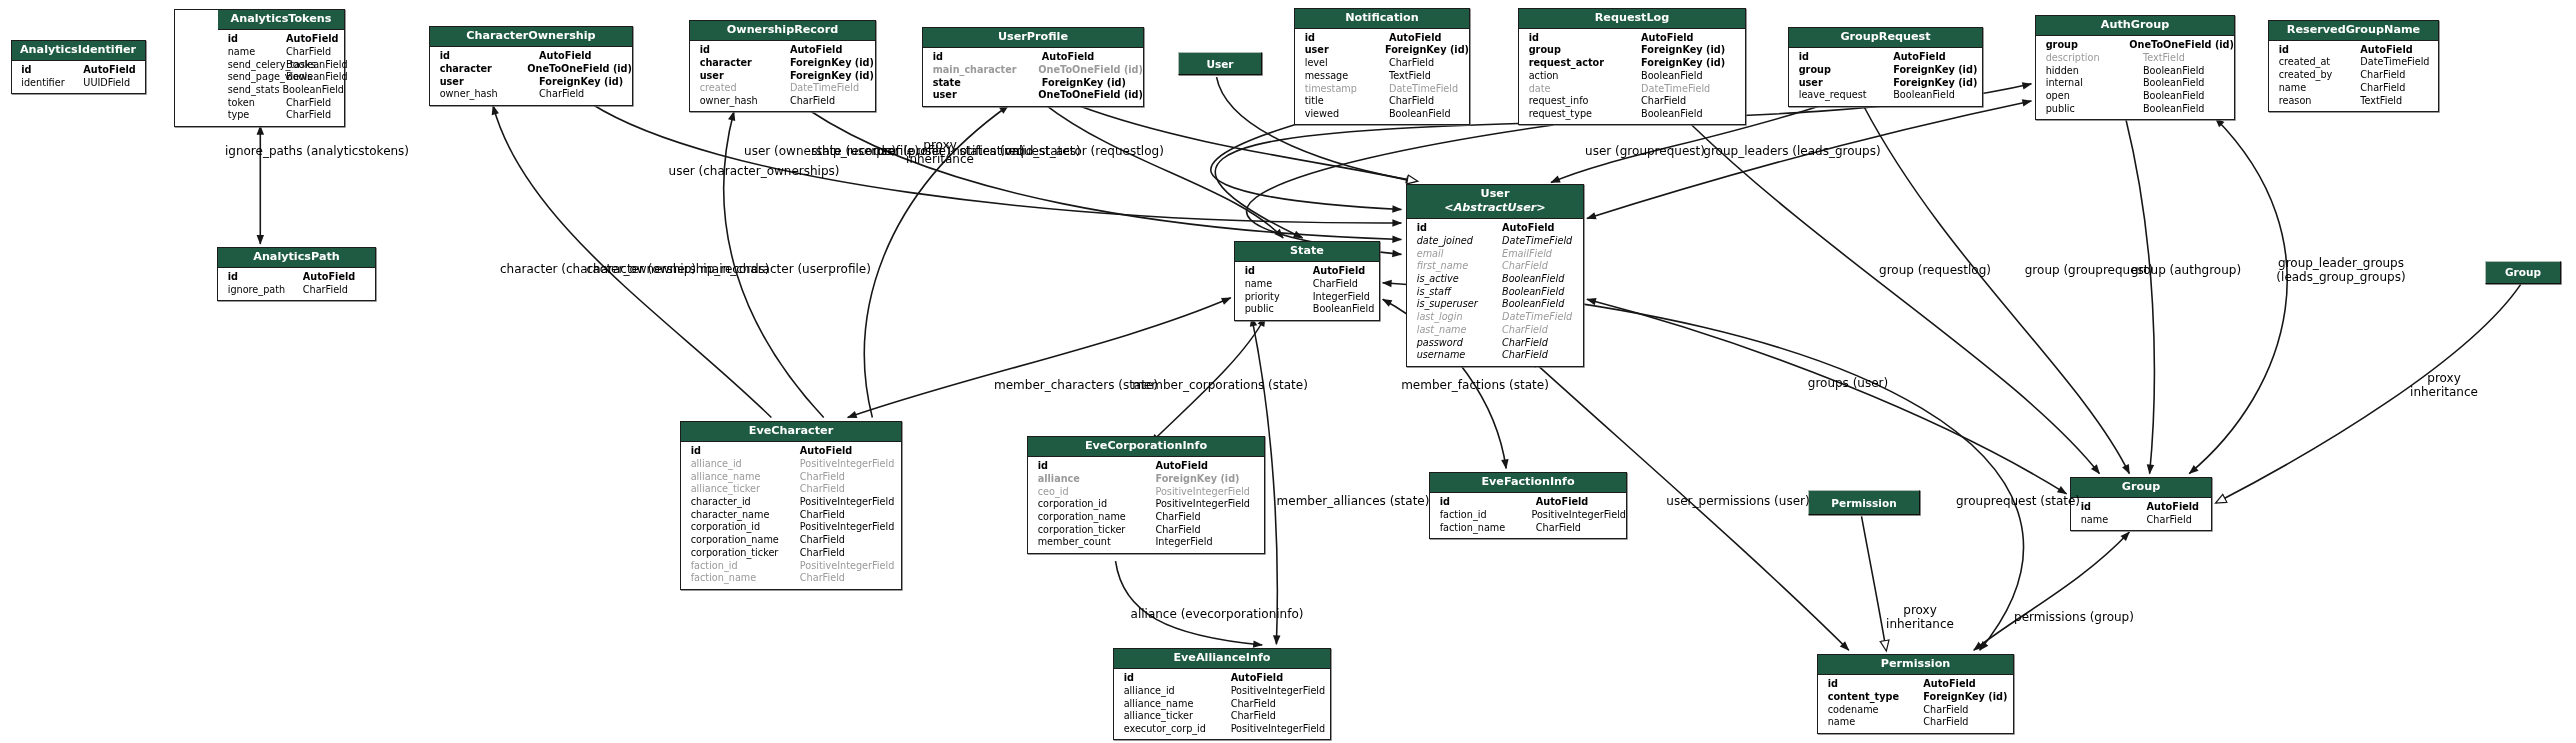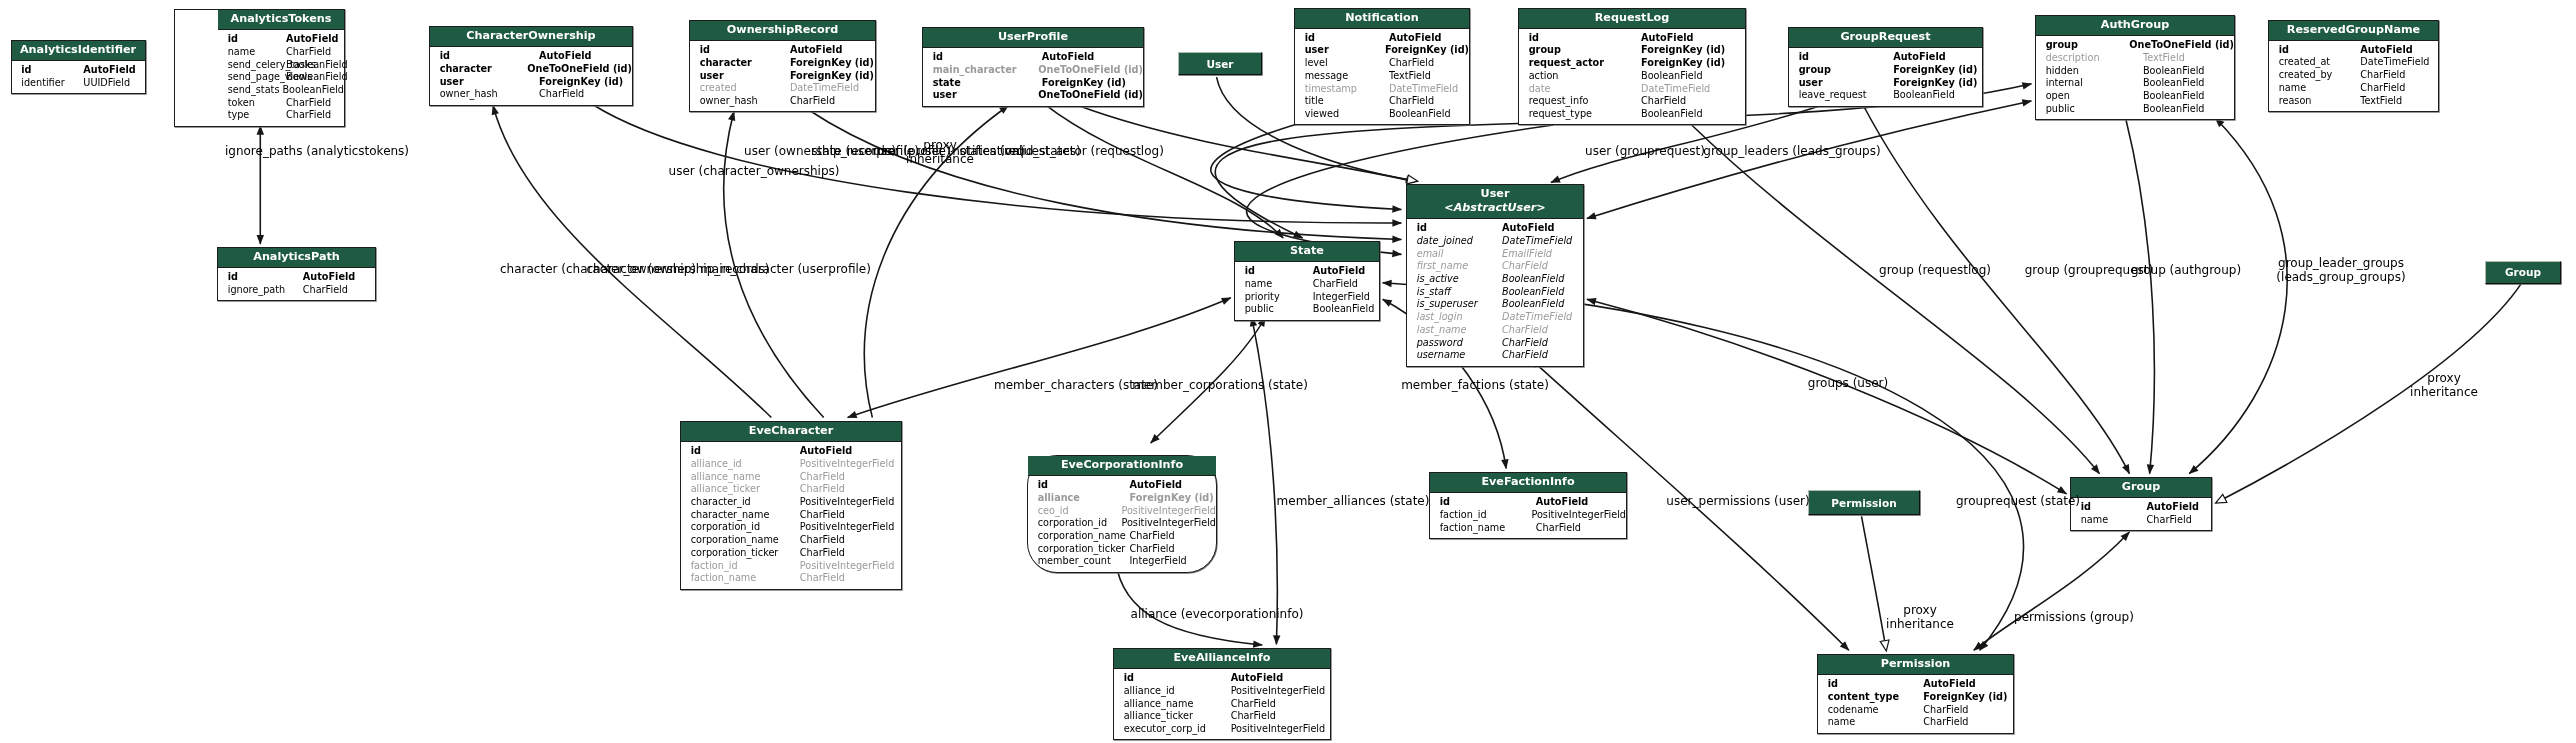--- a/index.html
+++ b/index.html
@@ -455,21 +455,21 @@
           <div class="frow f-m">
             <span class="fname">faction_id</span>
             <span class="ftype">PositiveIntegerField</span>
           </div>
           <div class="frow f-m">
             <span class="fname">faction_name</span>
             <span class="ftype">CharField</span>
           </div>
         </div>
       </div>
-      <div class="node" style="left: 1027px; top: 455px; width: 190px; border-radius: 30px;">
+      <div class="node" style="left: 1027px; top: 436px; width: 238px;">
         <div class="hdr"><span>EveCorporationInfo</span></div>
         <div class="body">
           <div class="frow f-b">
             <span class="fname">id</span>
             <span class="ftype">AutoField</span>
           </div>
           <div class="frow f-b f-m">
             <span class="fname">alliance</span>
             <span class="ftype">ForeignKey (id)</span>
           </div>

